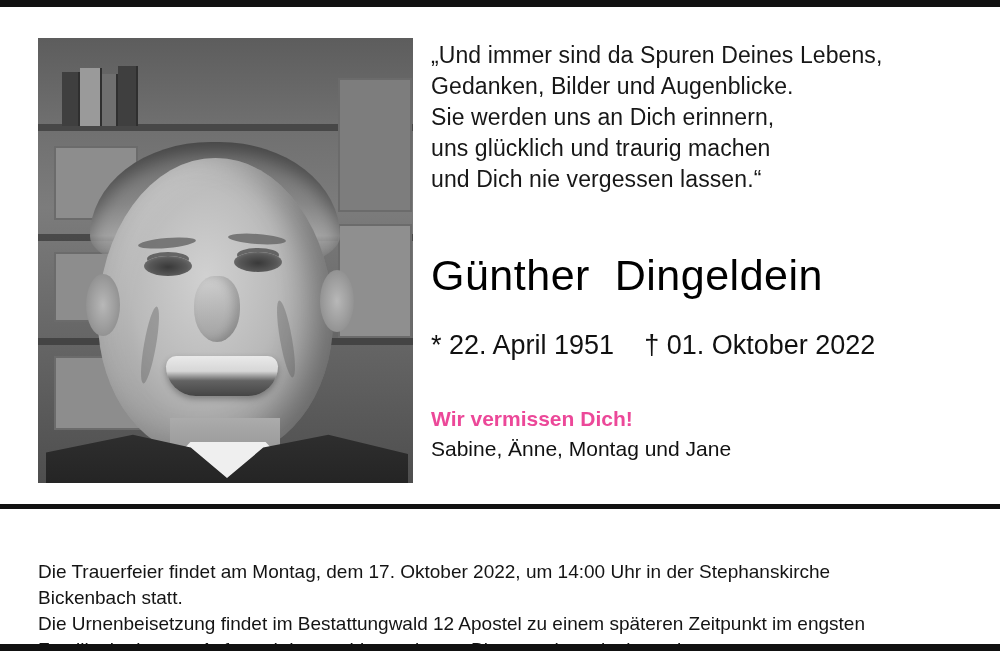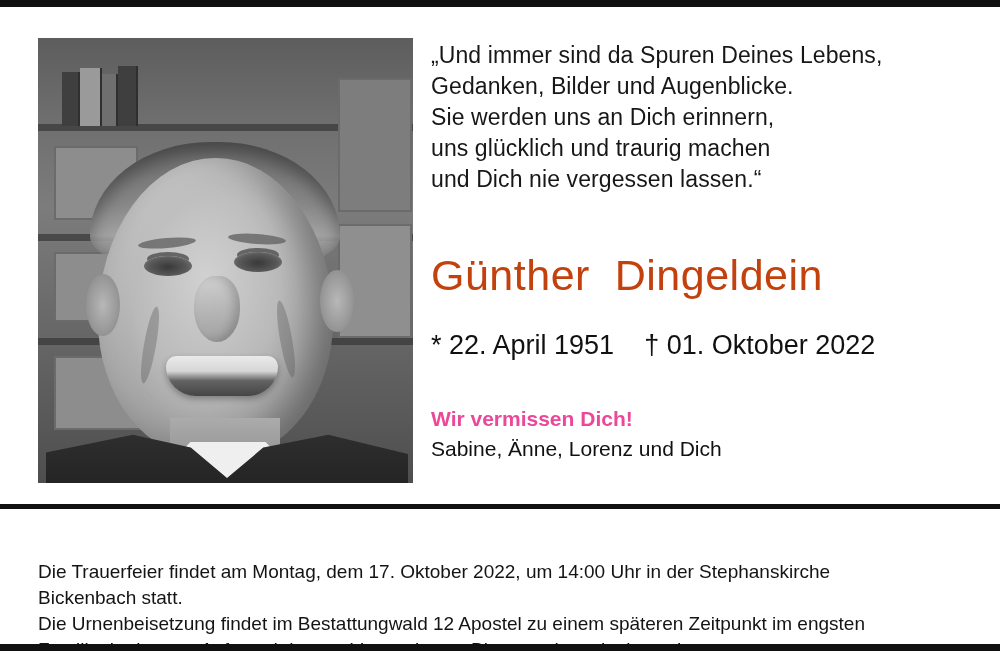--- a/index.html
+++ b/index.html
@@ -191,21 +191,21 @@
     font-size: 23px;
     line-height: 31px;
     color: #171717;
     white-space: pre-line;
     letter-spacing: .1px;
   }
   .name {
     margin-top: 56px;
     font-size: 43px;
     letter-spacing: 0.5px;
-    color: #c2410c;
+    color: #000000;
     white-space: pre;
   }
   .dates {
     margin-top: 30px;
     font-size: 27px;
     color: #111111;
     white-space: pre;
   }
   .miss {
     margin-top: 46px;
@@ -281,21 +281,21 @@
 
       <div class="text-col">
         <div class="quote">„Und immer sind da Spuren Deines Lebens,
 Gedanken, Bilder und Augenblicke.
 Sie werden uns an Dich erinnern,
 uns glücklich und traurig machen
 und Dich nie vergessen lassen.“</div>
         <div class="name">Günther  Dingeldein</div>
         <div class="dates">* 22. April 1951    † 01. Oktober 2022</div>
         <div class="miss">Wir vermissen Dich!</div>
-        <div class="family">Sabine, Änne, Lorenz und Dich</div>
+        <div class="family">Sabine, Änne, Montag und Jane</div>
       </div>
 
     </div>
 
     <div class="divider"></div>
 
     <div class="footer">Die Trauerfeier findet am Montag, dem 17. Oktober 2022, um 14:00 Uhr in der Stephanskirche
 Bickenbach statt.
 Die Urnenbeisetzung findet im Bestattungwald 12 Apostel zu einem späteren Zeitpunkt im engsten
 Familienkreis statt. Aufgrund dessen bitten wir, von Blumenschmuck abzusehen.</div>

